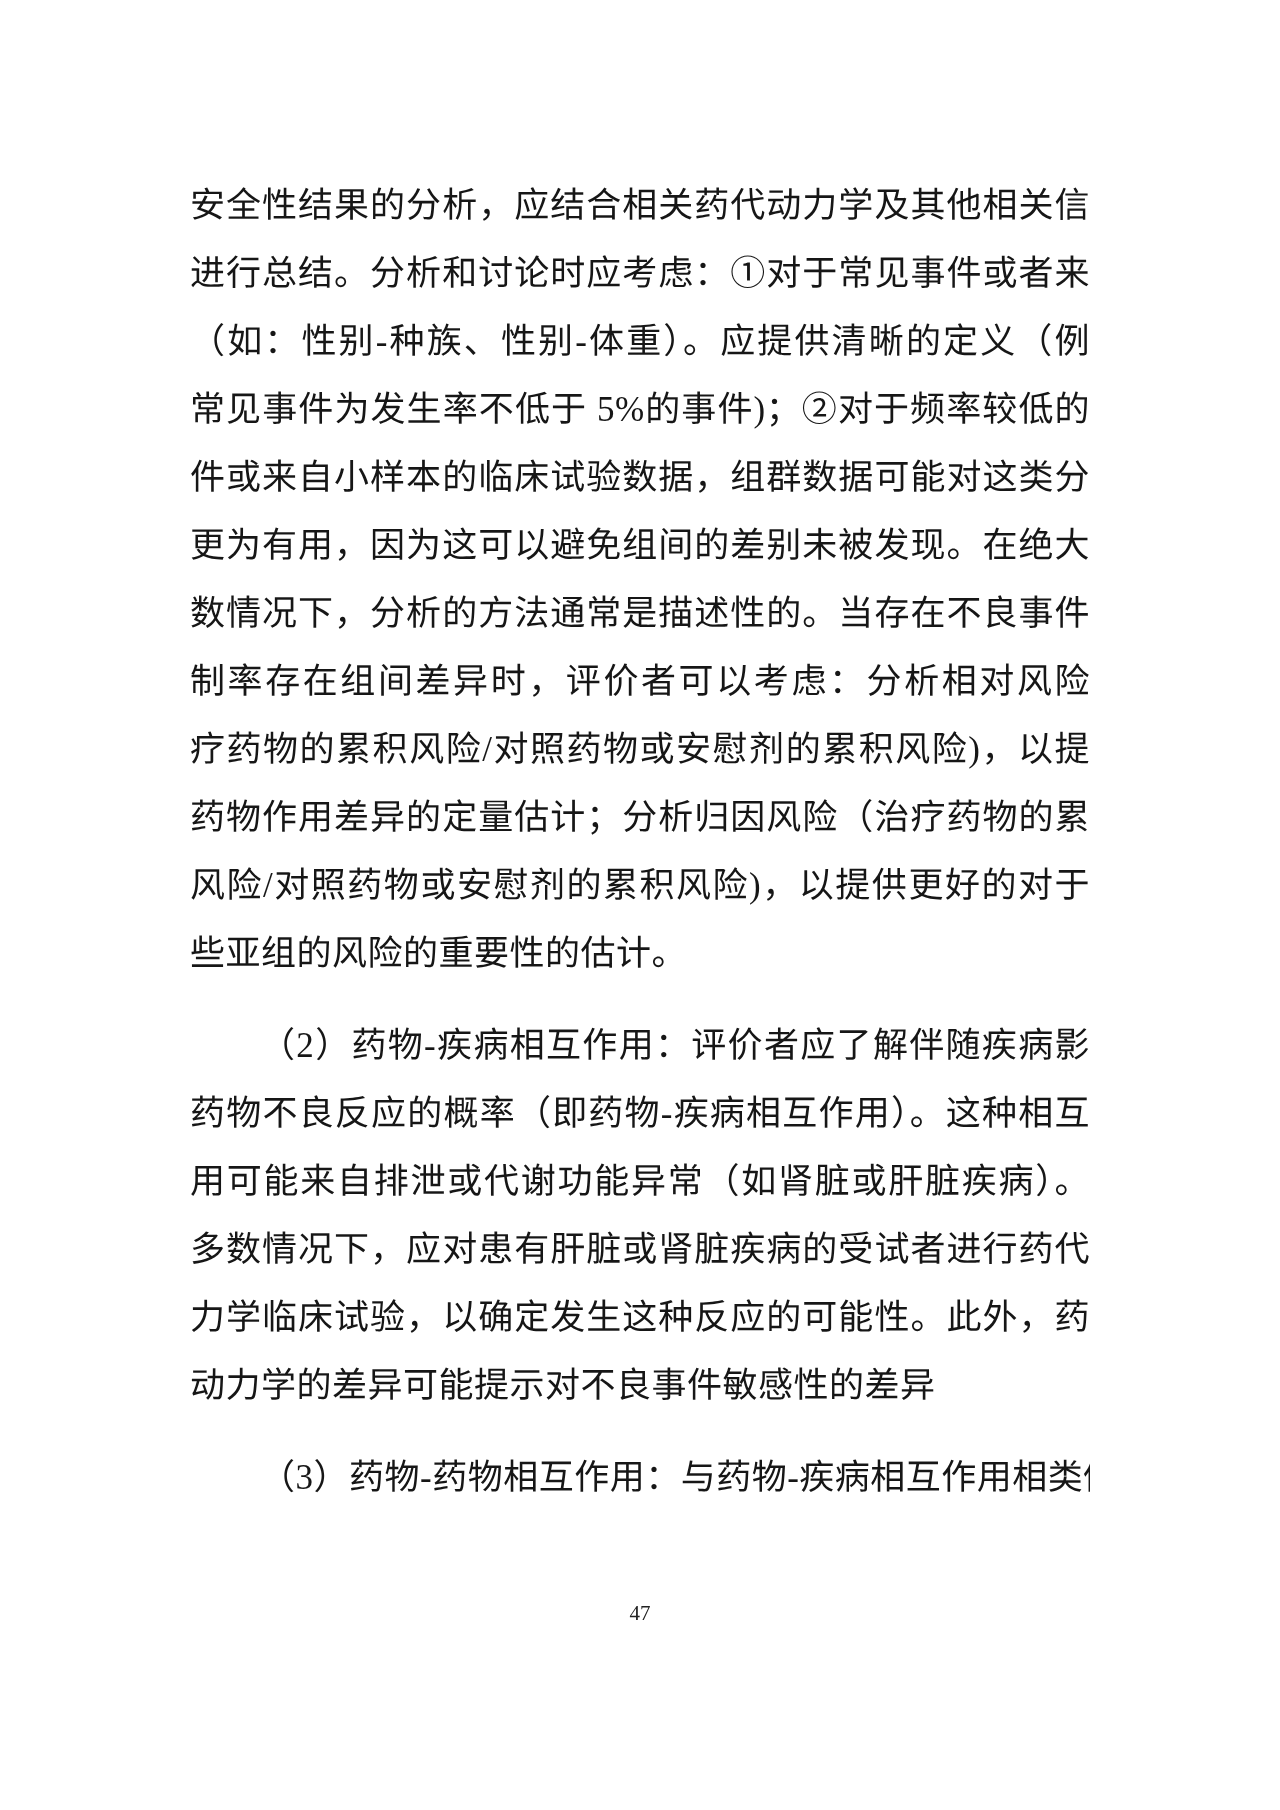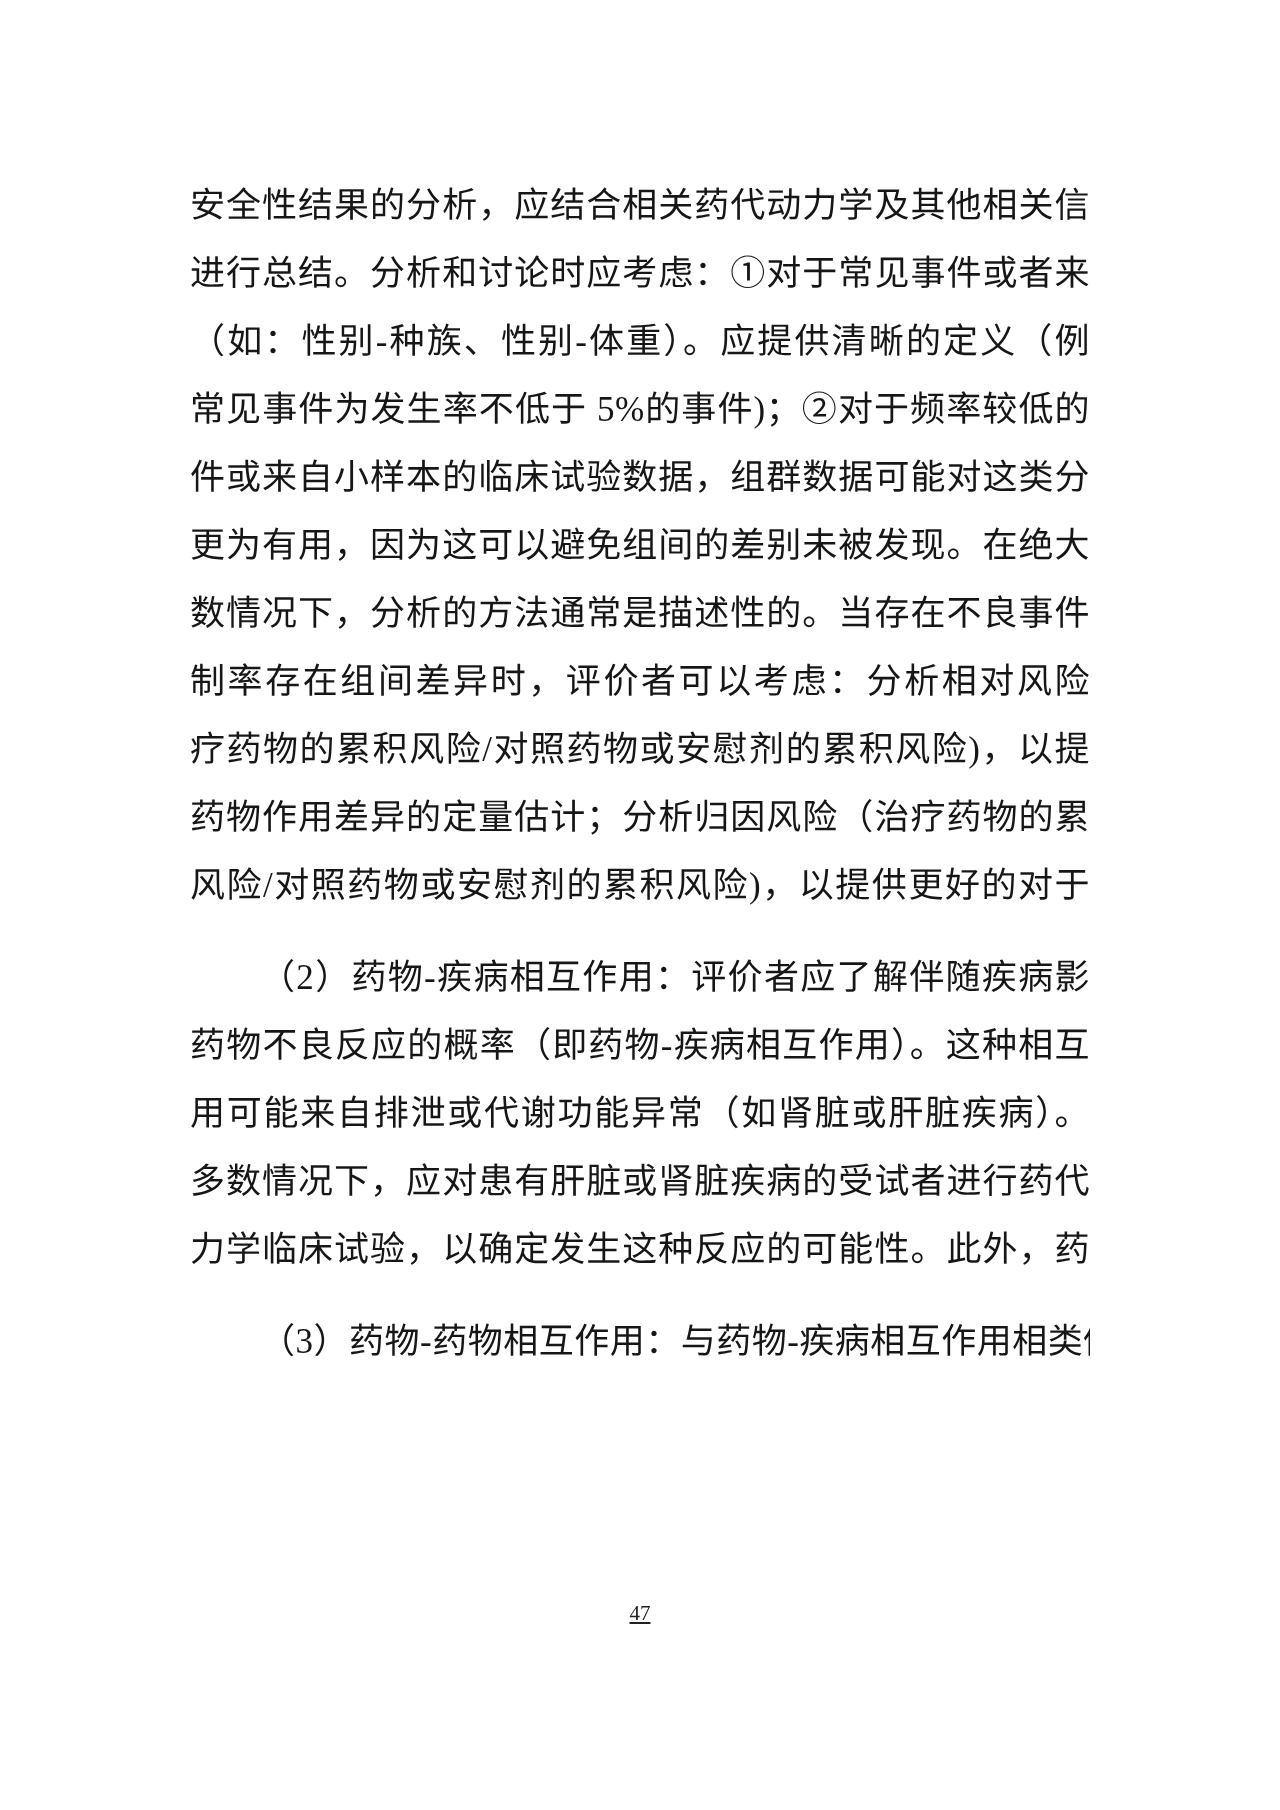--- a/index.html
+++ b/index.html
@@ -42,21 +42,20 @@
   .line.indent { text-indent: 2em; }
   .pagenum {
     position: absolute;
     top: 1598px;
     left: 0;
     width: 100%;
     text-align: center;
     font-size: 21px;
     line-height: 30px;
     color: #222222;
-    text-decoration: underline;
   }
 </style>
 </head>
 <body>
 
 <div class="page">
 
   <div class="textblock">
 
     <div class="para">
@@ -64,28 +63,30 @@
       <div class="line j">进行总结。分析和讨论时应考虑：①对于常见事件或者来自</div>
       <div class="line j">（如：性别-种族、性别-体重）。应提供清晰的定义（例如：</div>
       <div class="line j">常见事件为发生率不低于 5%的事件)；②对于频率较低的事</div>
       <div class="line j">件或来自小样本的临床试验数据，组群数据可能对这类分析</div>
       <div class="line j">更为有用，因为这可以避免组间的差别未被发现。在绝大多</div>
       <div class="line j">数情况下，分析的方法通常是描述性的。当存在不良事件控</div>
       <div class="line j">制率存在组间差异时，评价者可以考虑：分析相对风险（治</div>
       <div class="line j">疗药物的累积风险/对照药物或安慰剂的累积风险)，以提供</div>
       <div class="line j">药物作用差异的定量估计；分析归因风险（治疗药物的累积</div>
       <div class="line j">风险/对照药物或安慰剂的累积风险)，以提供更好的对于这</div>
+      <div class="line">些亚组的风险的重要性的估计。</div>
     </div>
 
     <div class="para">
       <div class="line j indent">（2）药物-疾病相互作用：评价者应了解伴随疾病影响</div>
       <div class="line j">药物不良反应的概率（即药物-疾病相互作用）。这种相互作</div>
       <div class="line j">用可能来自排泄或代谢功能异常（如肾脏或肝脏疾病）。在大</div>
       <div class="line j">多数情况下，应对患有肝脏或肾脏疾病的受试者进行药代动</div>
       <div class="line j">力学临床试验，以确定发生这种反应的可能性。此外，药效</div>
+      <div class="line">动力学的差异可能提示对不良事件敏感性的差异</div>
     </div>
 
     <div class="para">
       <div class="line indent">（3）药物-药物相互作用：与药物-疾病相互作用相类似，</div>
     </div>
 
   </div>
 
   <div class="pagenum">47</div>
 

